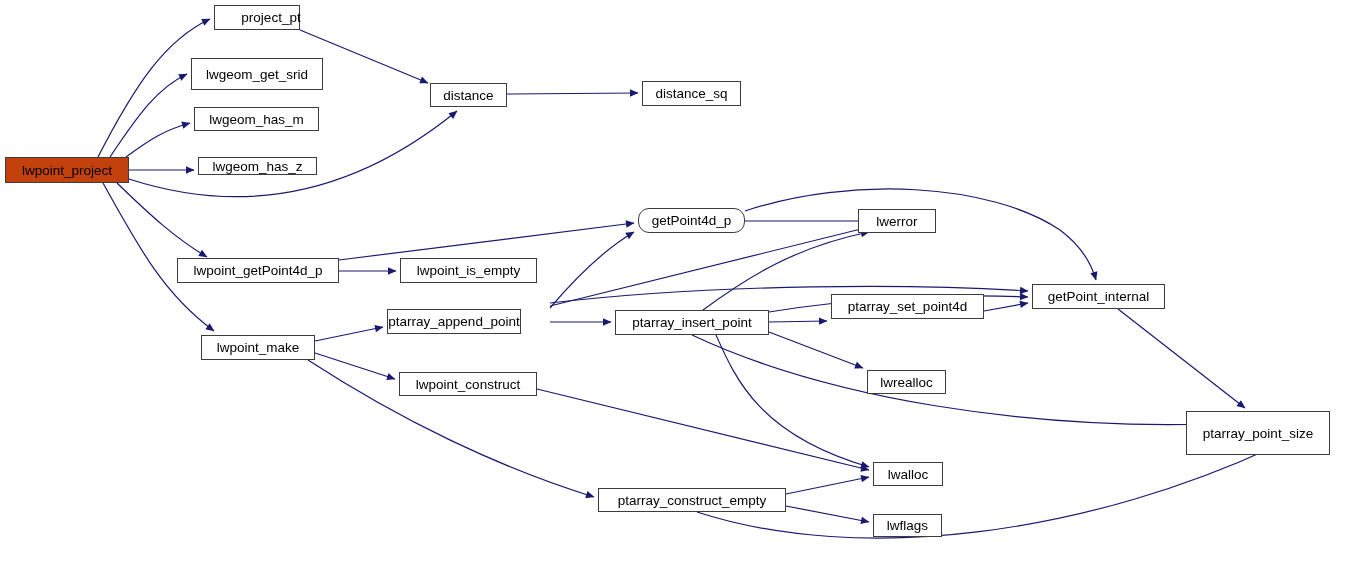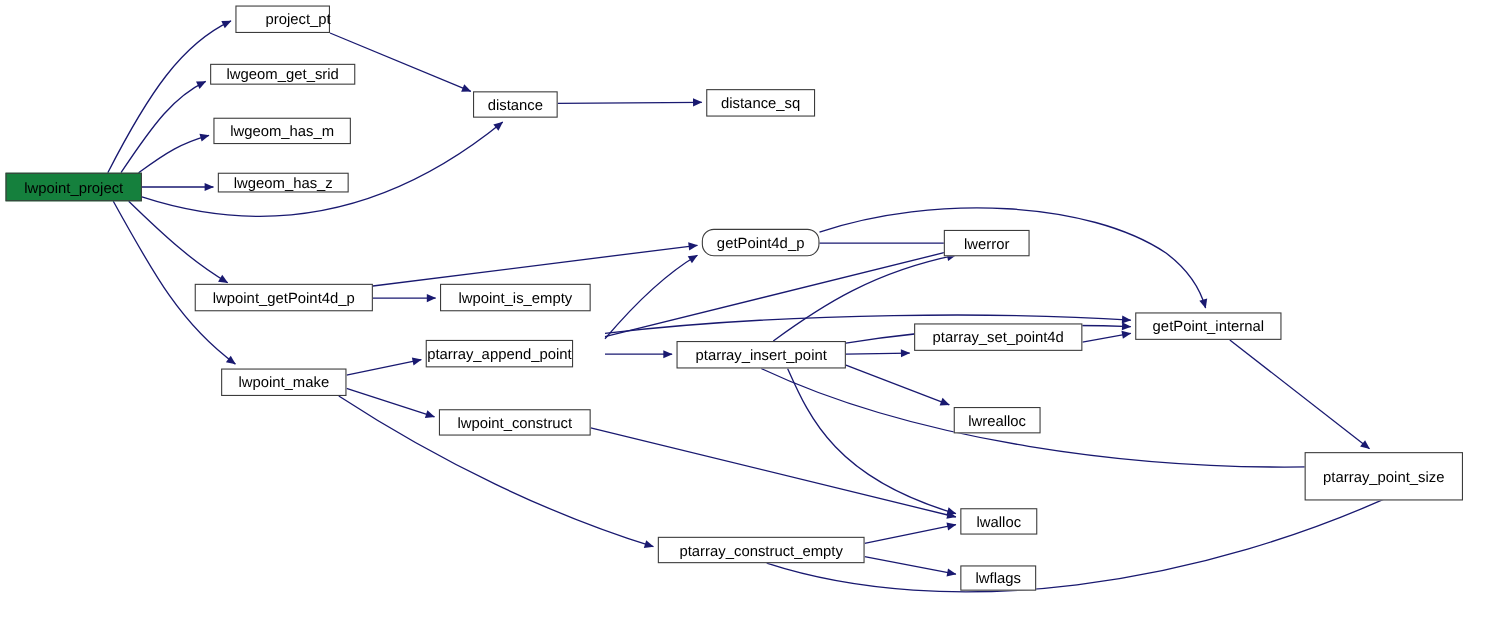--- a/index.html
+++ b/index.html
@@ -16,21 +16,21 @@
     box-sizing:border-box;
     border:1.3px solid #3c3c3c;
     background:#ffffff;
     color:#000000;
     font-size:13.5px;
     text-align:center;
     white-space:nowrap;
     display:flex;align-items:center;justify-content:center;
     cursor:pointer;
   }
-  .graph-node.highlighted{background:#15803d;}
+  .graph-node.highlighted{background:#c2410c;}
   .edge-path{fill:none;stroke:#191970;stroke-width:1.2px;}
 </style>
 </head>
 <body>
 
 <div id="graph-canvas">
   <svg id="edge-layer" width="1361" height="566" viewBox="0 0 1361 566" xmlns="http://www.w3.org/2000/svg">
     <defs>
       <marker id="arrow" viewBox="0 0 10 10" refX="9.5" refY="5" markerWidth="9" markerHeight="7" orient="auto-start-reverse">
         <path d="M 0,0.6 L 10,5 L 0,9.4 z" fill="#191970"></path>
@@ -67,21 +67,21 @@
         <path d="M 1118,309 L 1245,408" class="edge-path" marker-end="url(#arrow)"></path>
         <path d="M 537,389 L 869,470" class="edge-path" marker-end="url(#arrow)"></path>
         <path d="M 786,494 L 869,477" class="edge-path" marker-end="url(#arrow)"></path>
         <path d="M 786,506 L 869,522" class="edge-path" marker-end="url(#arrow)"></path>
         <path d="M 697,512 C 860,565 1090,535 1286,441" class="edge-path" marker-end="url(#arrow)"></path>
       </g>
   </svg>
   <div id="nodes">
       <div class="graph-node highlighted" style="left: 5px; top: 157px; width: 124px; height: 26px;">lwpoint_project</div>
       <div class="graph-node" style="left: 214px; top: 5px; width: 86px; height: 25px; padding-left: 28px;">project_pt</div>
-      <div class="graph-node" style="left: 191px; top: 58px; width: 132px; height: 19px;">lwgeom_get_srid</div>
+      <div class="graph-node" style="left: 191px; top: 58px; width: 132px; height: 32px;">lwgeom_get_srid</div>
       <div class="graph-node" style="left: 194px; top: 107px; width: 125px; height: 24px;">lwgeom_has_m</div>
       <div class="graph-node" style="left: 198px; top: 157px; width: 119px; height: 18px;">lwgeom_has_z</div>
       <div class="graph-node" style="left: 430px; top: 83px; width: 77px; height: 24px;">distance</div>
       <div class="graph-node" style="left: 642px; top: 81px; width: 99px; height: 25px;">distance_sq</div>
       <div class="graph-node" style="left: 638px; top: 208px; width: 107px; height: 25px; border-radius: 11px;">getPoint4d_p</div>
       <div class="graph-node" style="left: 826px; top: 209px; width: 78px; height: 24px; margin-left: 32px;">lwerror</div>
       <div class="graph-node" style="left: 177px; top: 258px; width: 162px; height: 25px;">lwpoint_getPoint4d_p</div>
       <div class="graph-node" style="left: 400px; top: 258px; width: 137px; height: 25px;">lwpoint_is_empty</div>
       <div class="graph-node" style="left: 387px; top: 309px; width: 134px; height: 25px;">ptarray_append_point</div>
       <div class="graph-node" style="left: 201px; top: 335px; width: 114px; height: 25px;">lwpoint_make</div>

